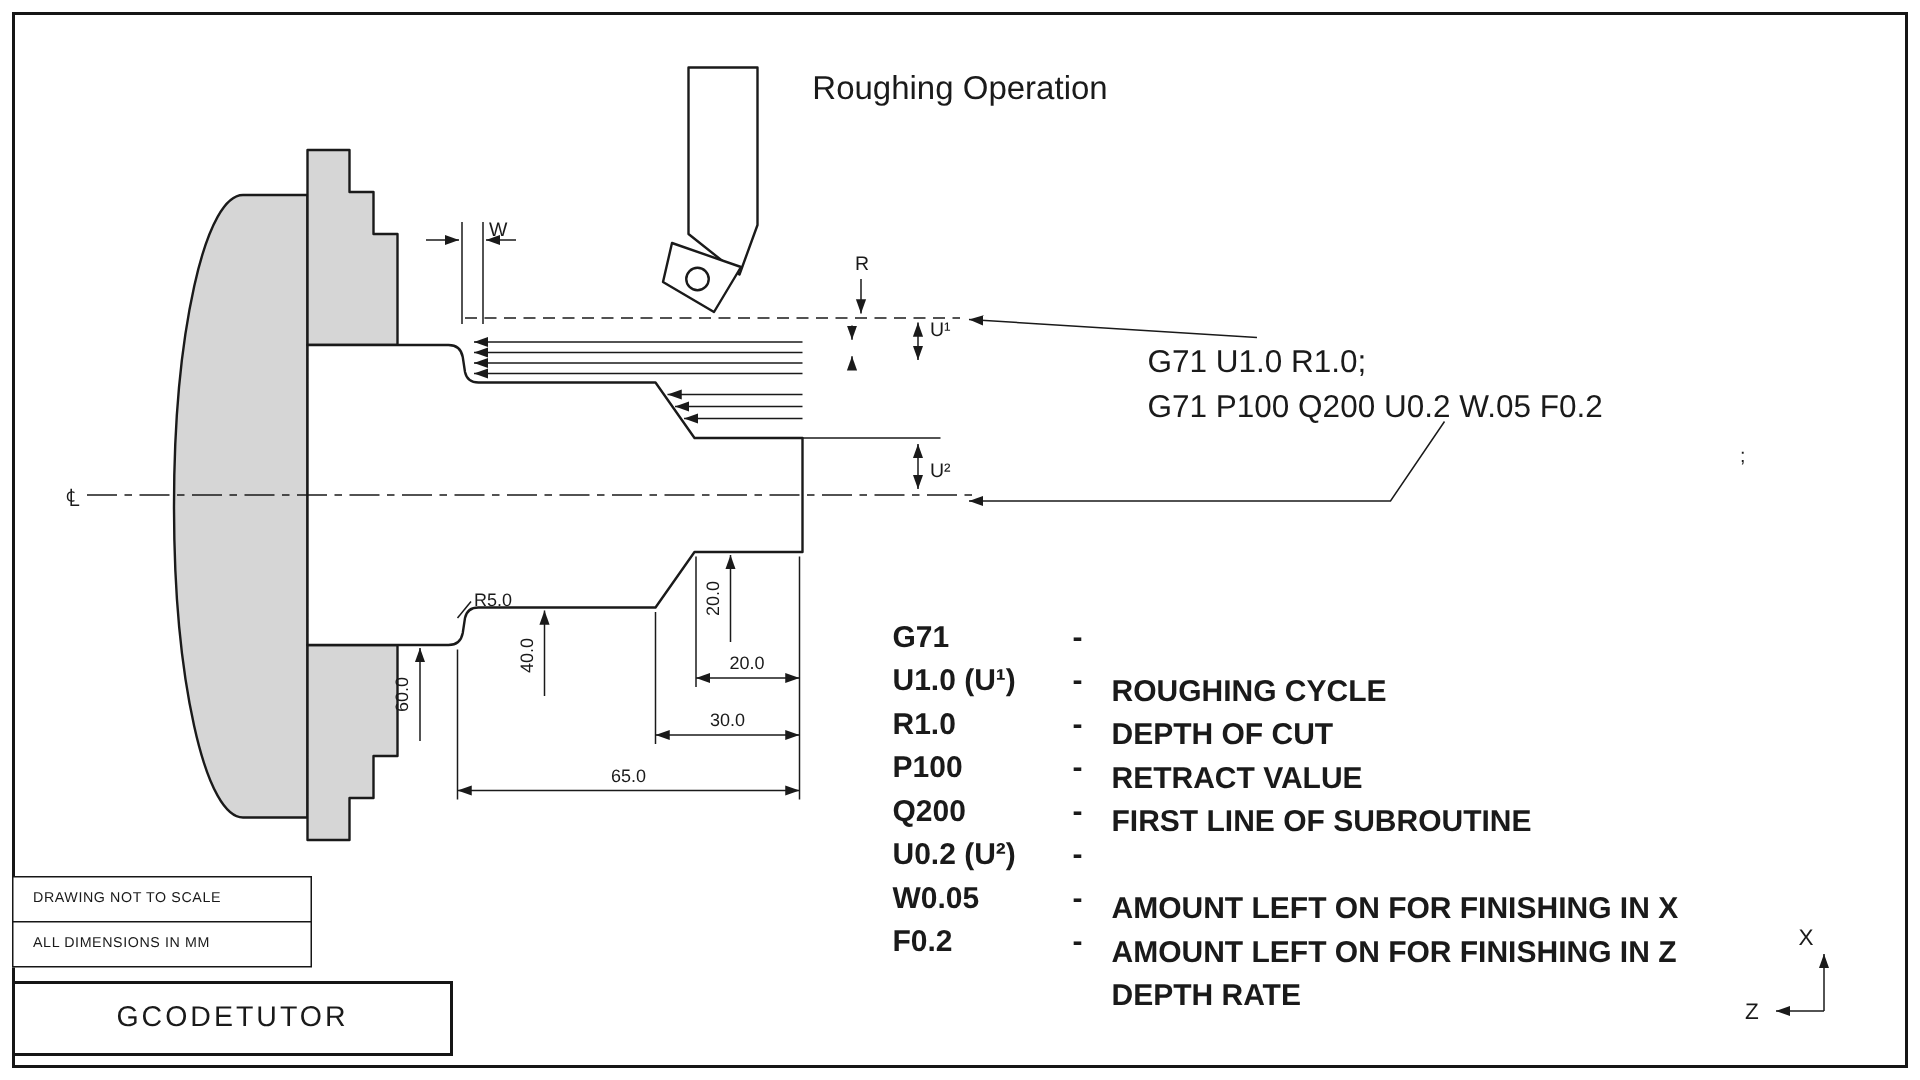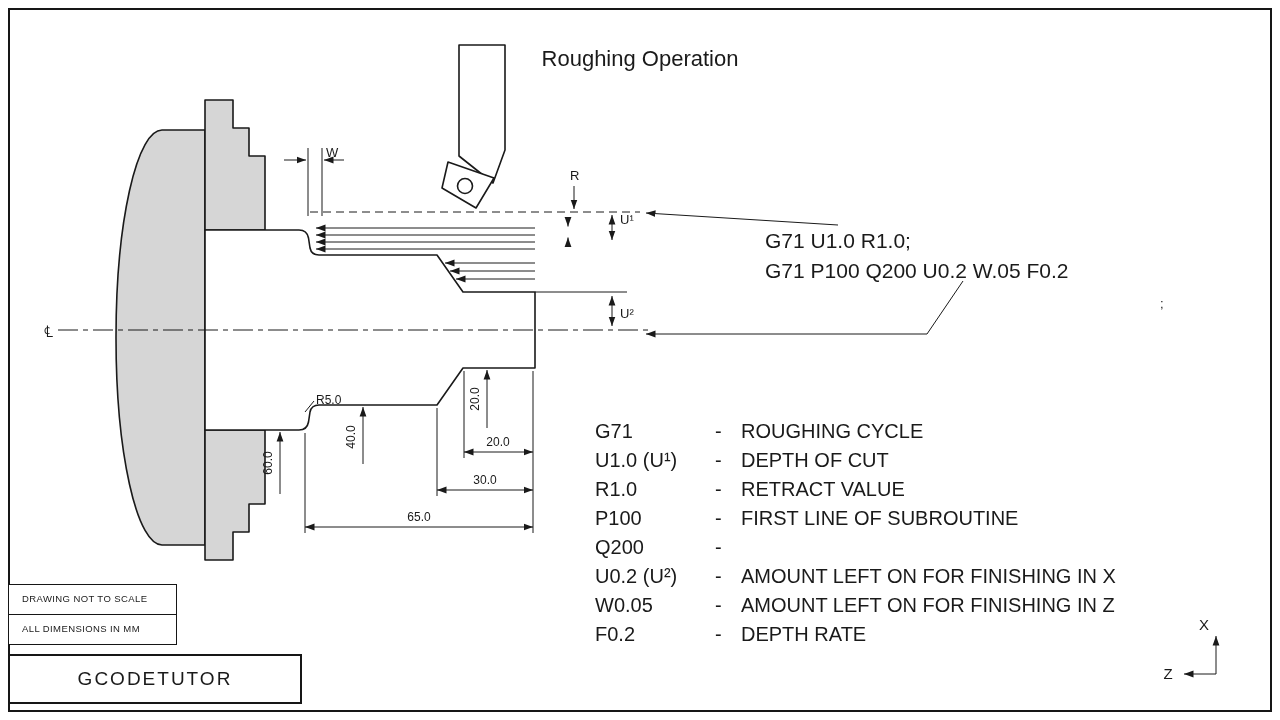--- a/index.html
+++ b/index.html
@@ -10,28 +10,28 @@
   .frame { position:absolute; inset:8px; border:2px solid #161616; pointer-events:none; }
   svg.draw { position:absolute; inset:0; width:1280px; height:720px; }
   svg.draw text { font-family:"Liberation Sans",sans-serif; fill:var(--line,#1a1a1a); }
   .s      { stroke:var(--line,#1a1a1a); fill:none; stroke-width:1.6; stroke-linejoin:round; }
   .s-thin { stroke:var(--line,#1a1a1a); fill:none; stroke-width:1; }
   .f-part  { fill:#ffffff; }
   .f-chuck { fill:var(--chuck-fill,#d6d6d6); }
 
   
   .legend { position:absolute; left:595px; top:414px; width:640px; }
-  .legend-row { display:flex; align-items:flex-end; height:29px; font-size:20px; white-space:nowrap; }
+  .legend-row { display:flex; align-items:flex-start; height:29px; font-size:20px; white-space:nowrap;font-weight:bold; }
   .lg-code { width:120px; flex:0 0 120px; }
   .lg-dash { width:26px; flex:0 0 26px; }
   .lg-desc { flex:1;margin-top:36px; }
 
   
   .note-box {
-    position:absolute; left:8px; width:169px; height:31px; background:#fff;
+    position:absolute; left:8px; width:200px; height:31px; background:#fff;
     border:1.5px solid #161616; box-sizing:border-box;
     font-size:9.5px; letter-spacing:.4px; line-height:28px; padding-left:13px;
   }
   .note-scale { top:584px; }
   .note-units { top:614px; }
   .brand-box {
     position:absolute; left:8px; top:654px; width:294px; height:50px; background:#fff;
     border:2px solid #161616; box-sizing:border-box;
     font-size:19px; letter-spacing:2px; text-align:center; line-height:46px;
   }

